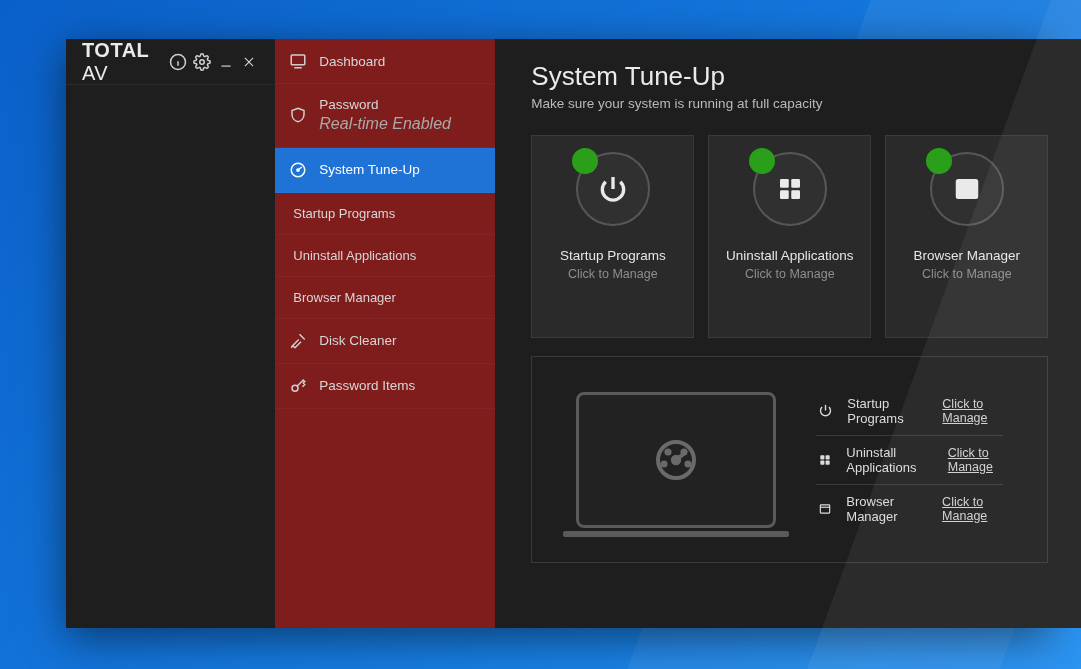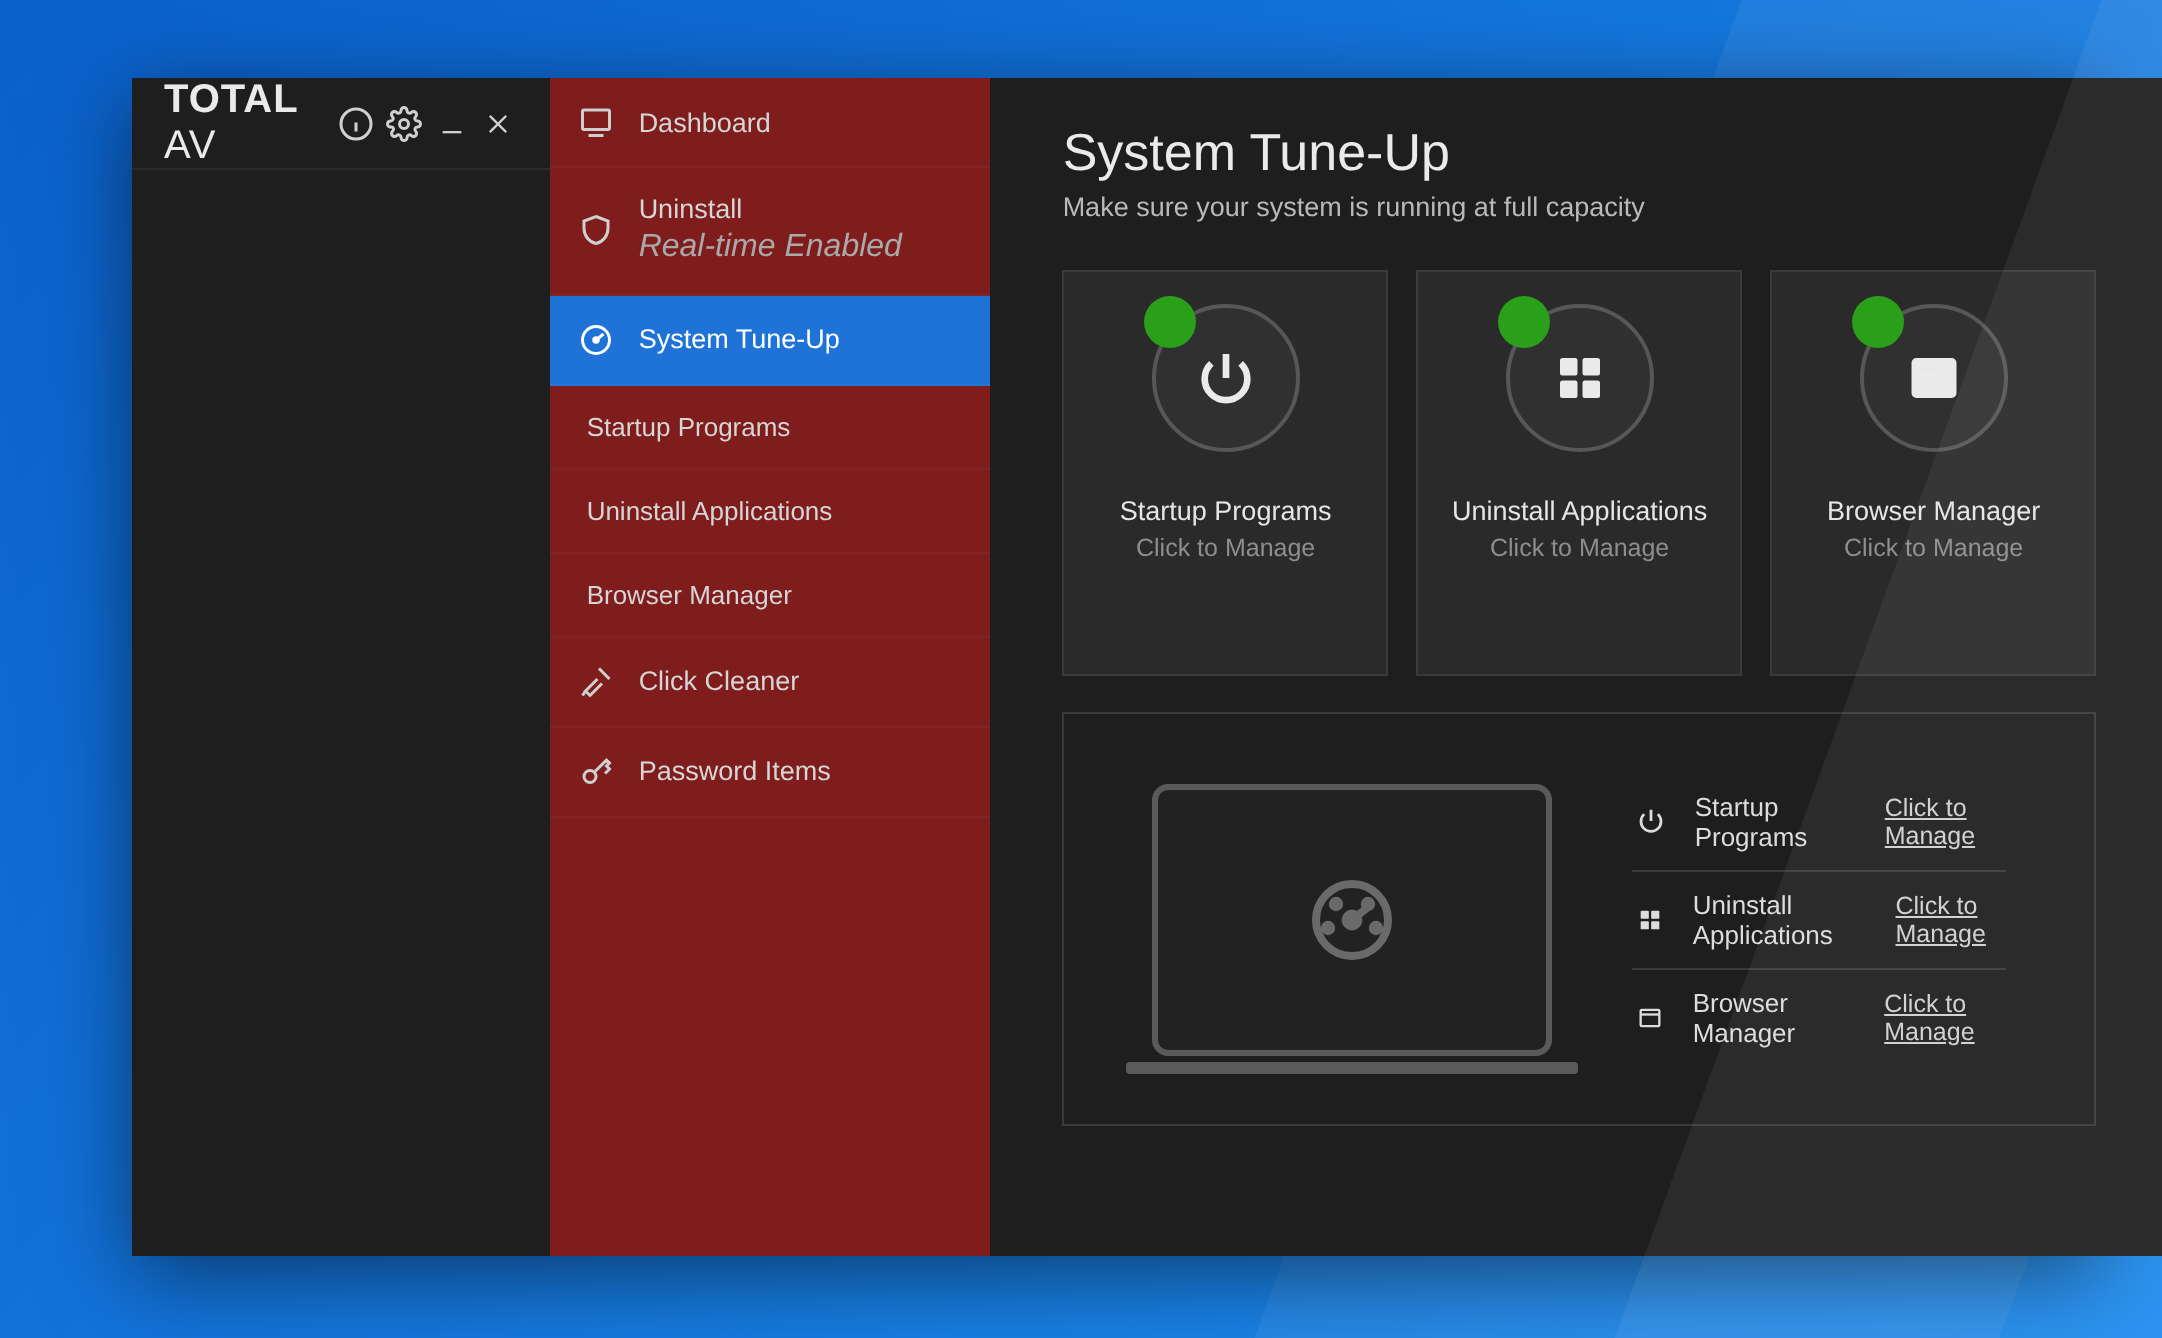--- a/index.html
+++ b/index.html
@@ -184,21 +184,21 @@
         <span>Dashboard</span>
       </div>
 
       <div class="sb-item">
         <span class="icon">
           <svg width="18" height="18" viewBox="0 0 24 24" fill="none" stroke="currentColor" stroke-width="2">
               <path d="M12 3l8 3v5c0 5-3.5 9-8 10-4.5-1-8-5-8-10V6z"></path>
             </svg>
         </span>
         <span class="lines">
-          <span>Uninstall</span>
+          <span>Password</span>
           <span class="subtext">Real-time Enabled</span>
         </span>
       </div>
 
       <div class="sb-item selected">
         <span class="icon">
           <svg width="18" height="18" viewBox="0 0 24 24" fill="none" stroke="currentColor" stroke-width="2">
               <circle cx="12" cy="12" r="9"></circle>
               <path d="M12 12l5-4"></path>
               <circle cx="12" cy="12" r="1.5" fill="currentColor"></circle>
@@ -218,21 +218,21 @@
       </div>
 
       <div class="sb-item">
         <span class="icon">
           <svg width="18" height="18" viewBox="0 0 24 24" fill="none" stroke="currentColor" stroke-width="2">
               <path d="M14 3l7 7"></path>
               <path d="M13 10l-8 8 3 3 8-8"></path>
               <path d="M5 18l-2 3"></path>
             </svg>
         </span>
-        <span>Click Cleaner</span>
+        <span>Disk Cleaner</span>
       </div>
 
 
       <div class="sb-item">
         <span class="icon">
           <svg width="18" height="18" viewBox="0 0 24 24" fill="none" stroke="currentColor" stroke-width="2">
               <circle cx="8" cy="15" r="4"></circle>
               <path d="M11 12l8-8 2 2-2 2 2 2-3 3"></path>
             </svg>
         </span>

